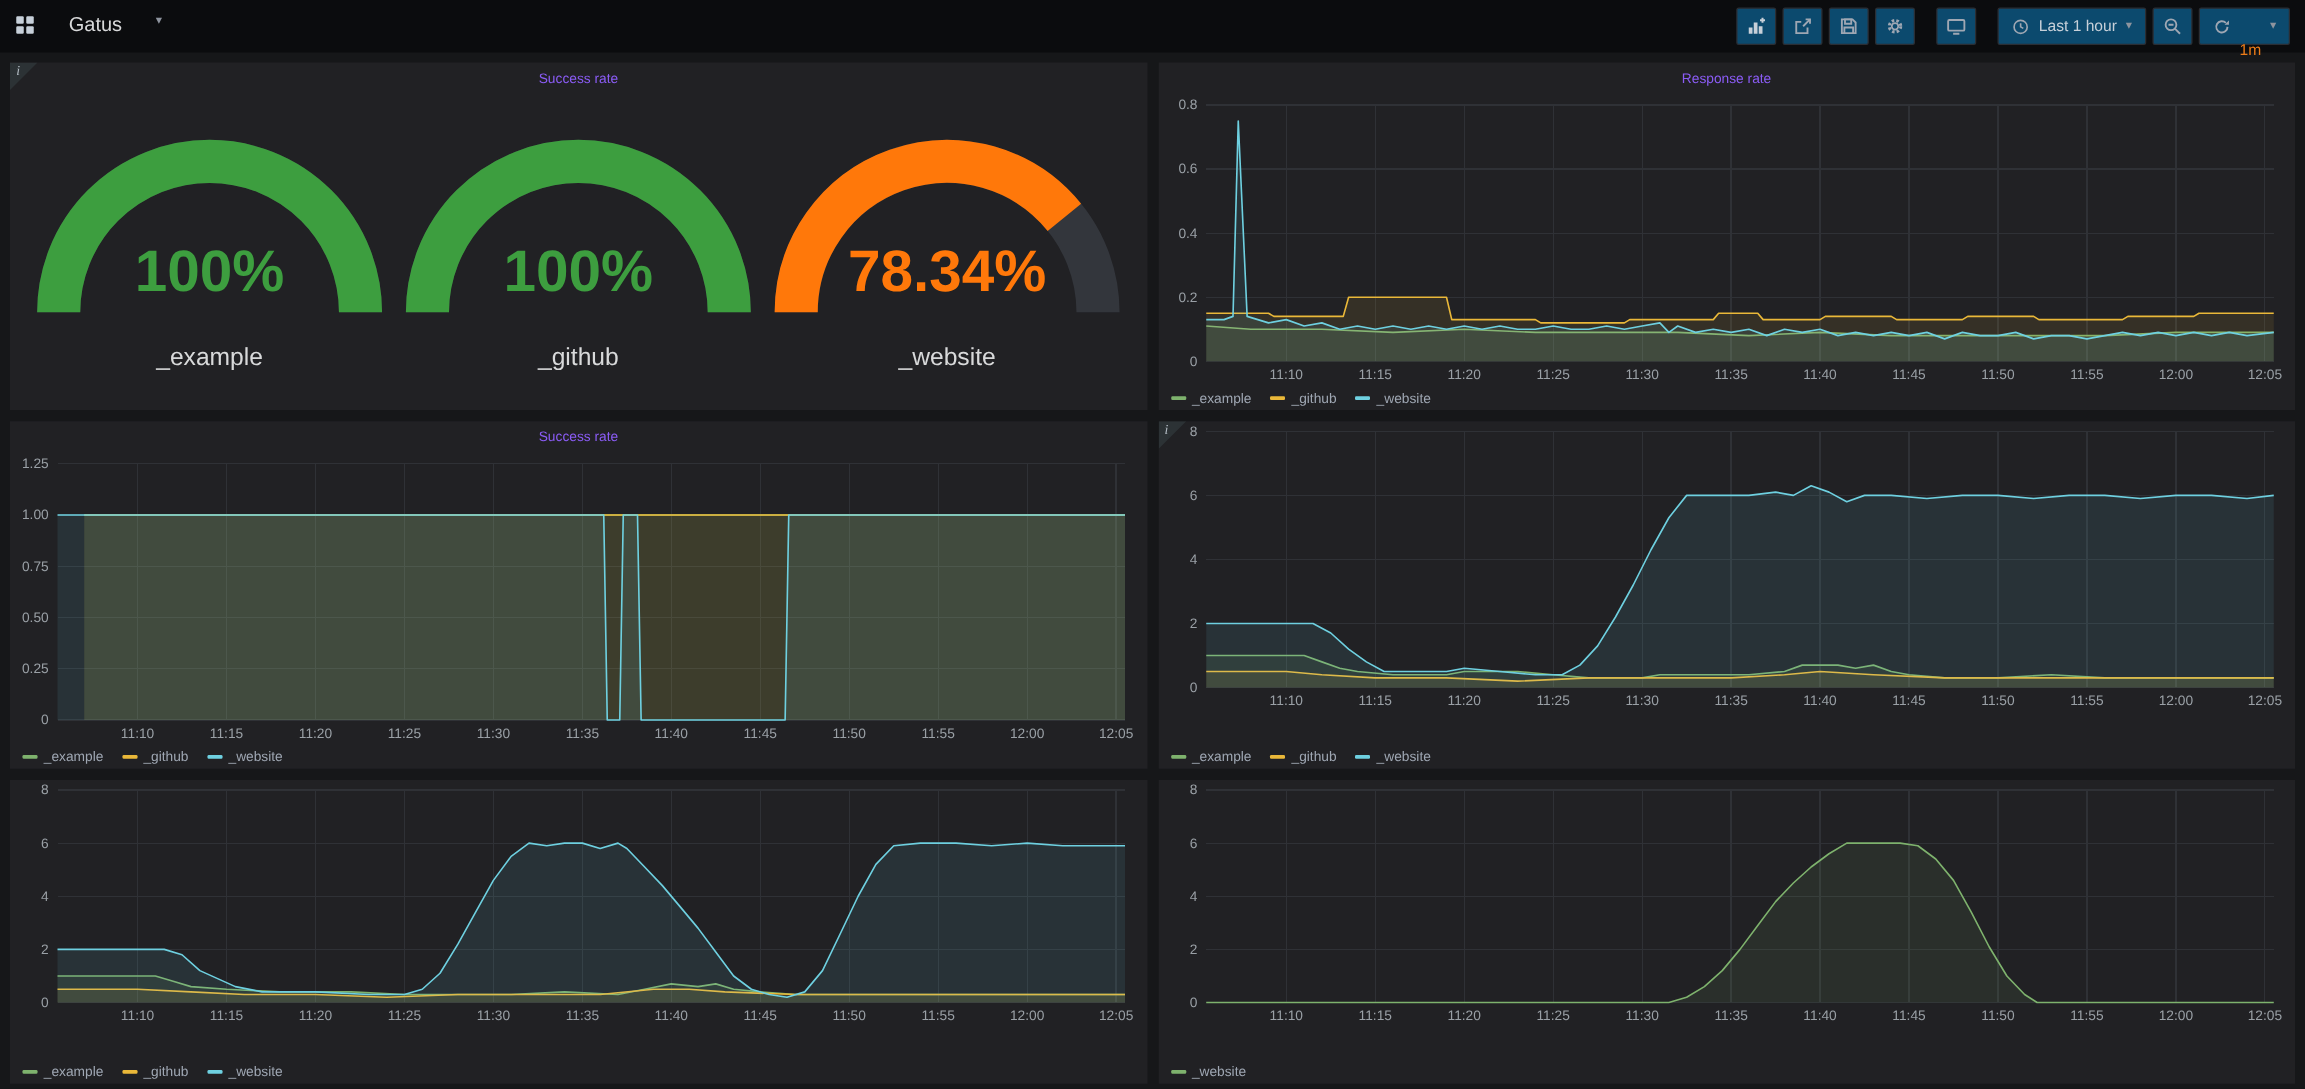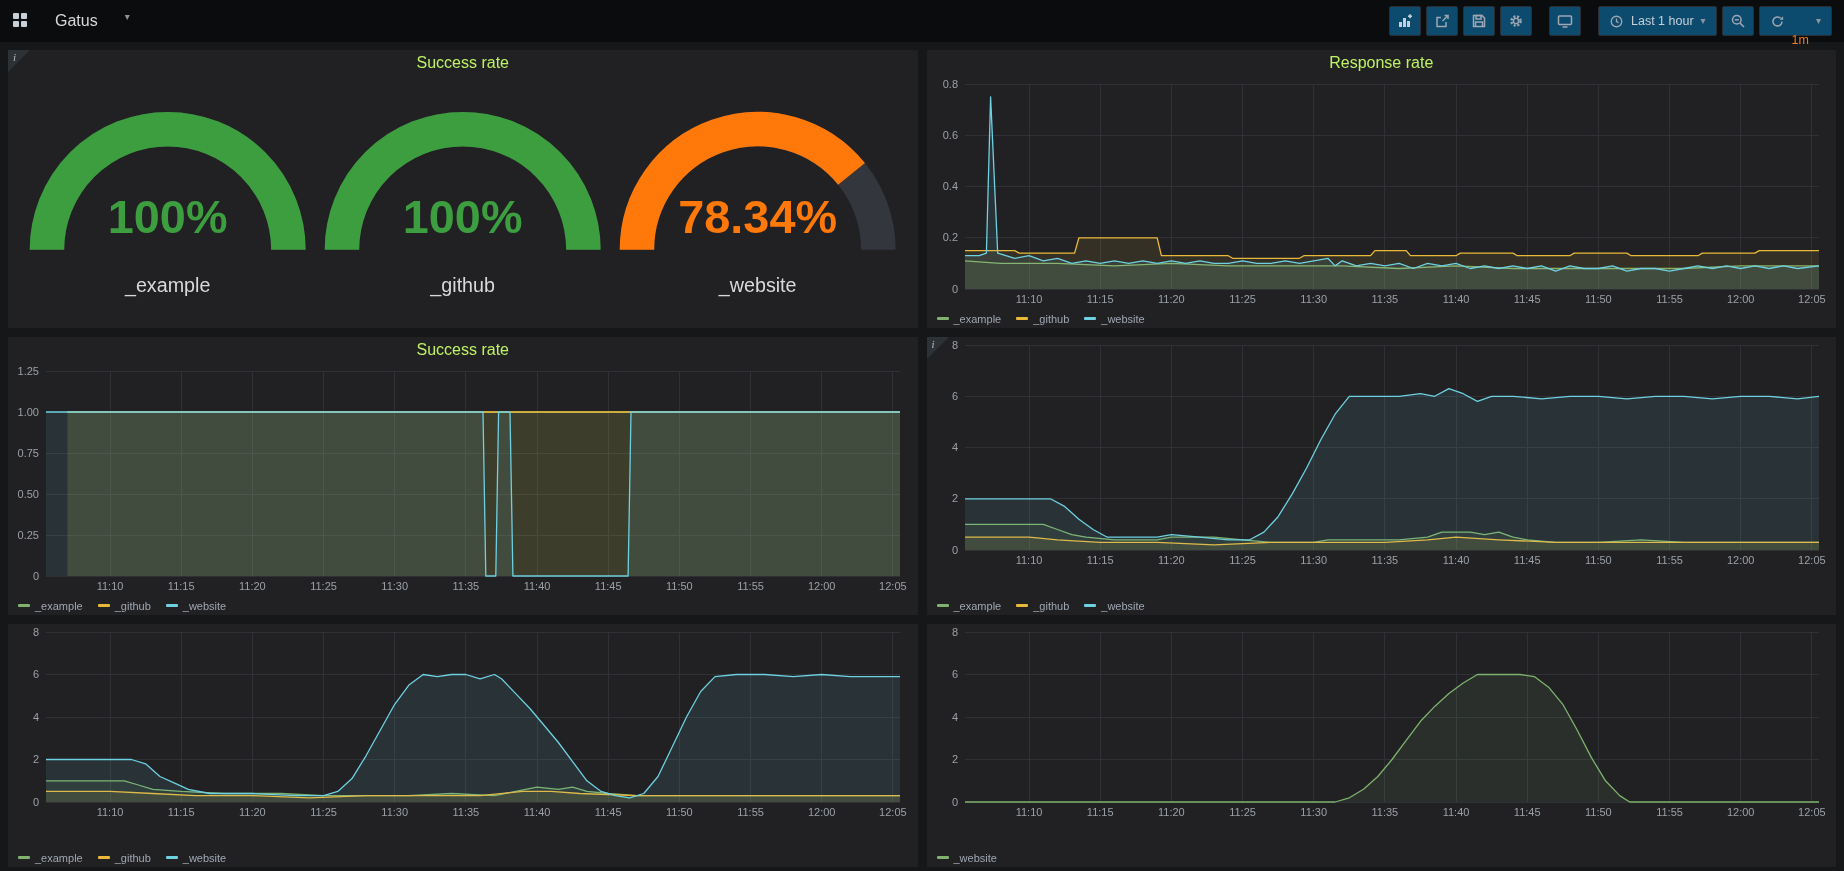--- a/index.html
+++ b/index.html
@@ -35,21 +35,21 @@
     display: grid;
     grid-template-columns: 1fr 1fr;
     grid-template-rows: 278px 278px 243px;
     gap: 9px;
   }
   .panel {
     background: #212124; position: relative;
     display: flex; flex-direction: column; overflow: hidden;
   }
   .panel-header { height: 26px; display: flex; align-items: center; justify-content: center; flex: none; }
-  .panel-title { font-size: 16px; font-weight: 500; color: #bef264; cursor: pointer; }
+  .panel-title { font-size: 11px; font-weight: 500; color: #8b5cf6; cursor: pointer; }
   .chart { flex: 1 1 auto; margin: 0 6px 0 2px; min-height: 0; }
   .legend { height: 19px; flex: none; display: flex; align-items: center; gap: 15px; padding-left: 10px; }
   .legend-item { display: inline-flex; align-items: center; gap: 5px; font-size: 11px; color: #9fa7b3; cursor: pointer; }
   .legend-swatch { width: 12px; height: 3px; border-radius: 1px; display: inline-block; }
   .gauges { flex: 1; display: flex; align-items: center; justify-content: space-around; padding: 0 12px; }
   .gauge { width: 32%; text-align: right; }
   .gauge svg { width: 100%; height: auto; display: block; }
   .info-corner {
     position: absolute; top: 0; left: 0; width: 0; height: 0;
     border-top: 22px solid #2c3235; border-right: 22px solid transparent; z-index: 2;

